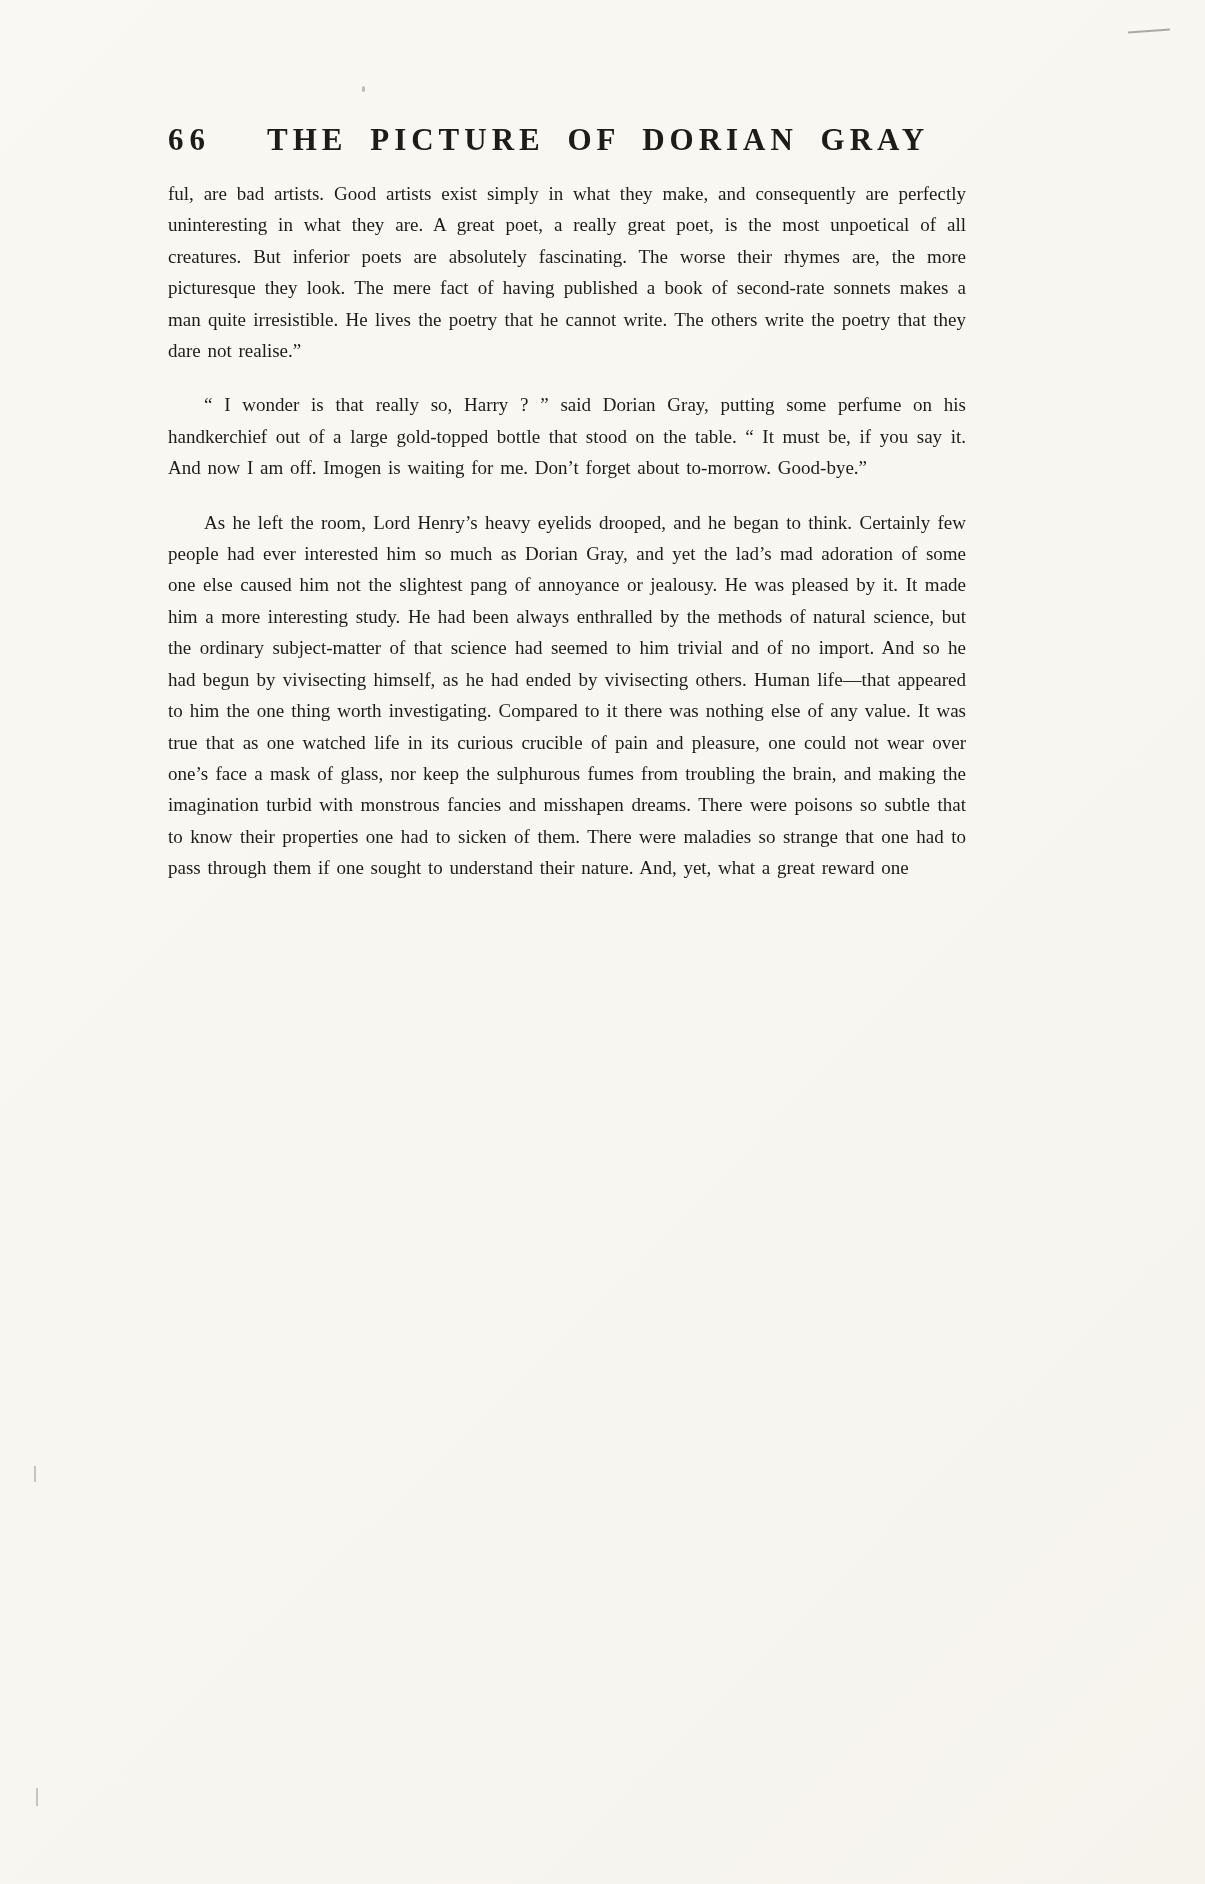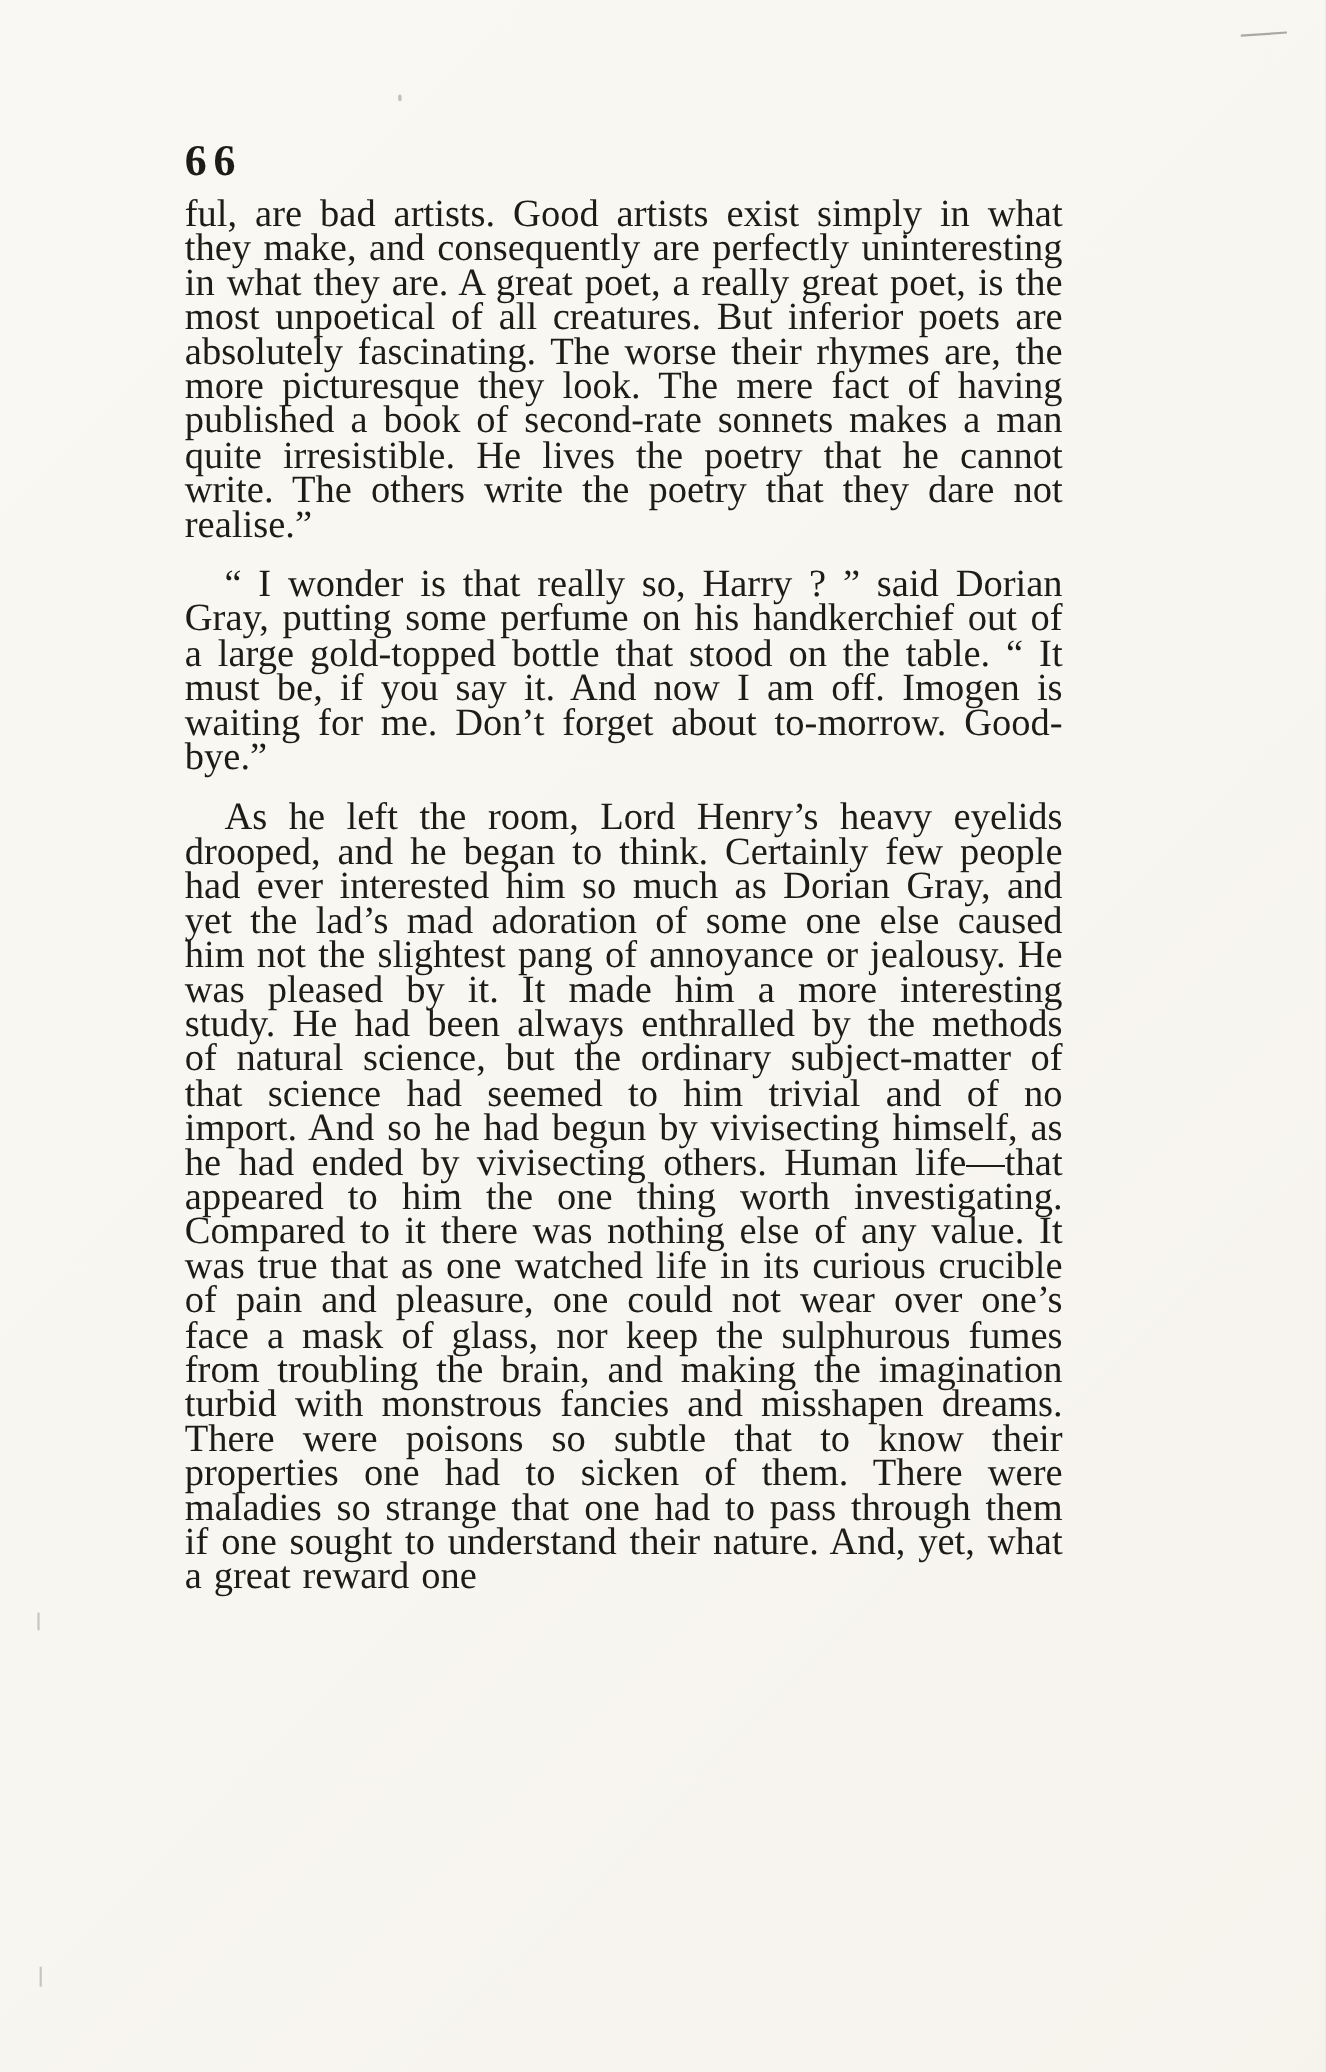--- a/index.html
+++ b/index.html
@@ -17,39 +17,39 @@
     font-family: "Liberation Serif", "DejaVu Serif", serif;
     color: #1e1c19;
   }
   .running-head {
     position: absolute;
     top: 122px;
     left: 168px;
     width: 795px;
     display: flex;
     align-items: baseline;
-    font-size: 40px;
+    font-size: 31px;
     font-weight: bold;
     letter-spacing: 2px;
     white-space: nowrap;
   }
   .running-head .pagenum {
     letter-spacing: 6px;
     margin-right: 56px;
   }
   .running-head .title {
     letter-spacing: 5px;
     word-spacing: 10px;
   }
   .body-text {
     position: absolute;
     top: 178px;
     left: 168px;
     width: 798px;
-    font-size: 35px;
+    font-size: 19px;
     line-height: 31.4px;
     text-align: justify;
     word-spacing: 2px;
   }
   .body-text p {
     margin: 0;
     padding: 0;
   }
   .body-text p.indent {
     text-indent: 36px;
@@ -96,20 +96,21 @@
 
 <div class="page">
 
   <div class="artifact dash-top-right"></div>
   <div class="artifact speck-top"></div>
   <div class="artifact tick-left-mid"></div>
   <div class="artifact tick-left-bottom"></div>
 
   <div class="running-head">
     <span class="pagenum">66</span>
+    <span class="title">THE PICTURE OF DORIAN GRAY</span>
   </div>
 
   <div class="body-text">
     <p class="noindent">ful, are bad artists.  Good artists exist simply in what they make, and consequently are perfectly uninteresting in what they are.  A great poet, a really great poet, is the most unpoetical of all creatures. But inferior poets are absolutely fascinating.  The worse their rhymes are, the more picturesque they look.  The mere fact of having published a book of second-rate sonnets makes a man quite irresistible. He lives the poetry that he cannot write.  The others write the poetry that they dare not realise.”</p>
     <p class="indent">“ I wonder is that really so, Harry ? ”  said Dorian Gray, putting some perfume on his handkerchief out of a large gold-topped bottle that stood on the table. “ It must be, if you say it.  And now I am off. Imogen is waiting for me.  Don’t forget about to-morrow.  Good-bye.”</p>
     <p class="indent">As he left the room, Lord Henry’s heavy eyelids drooped, and he began to think.  Certainly few people had ever interested him so much as Dorian Gray, and yet the lad’s mad adoration of some one else caused him not the slightest pang of annoyance or jealousy.  He was pleased by it.  It made him a more interesting study.  He had been always enthralled by the methods of natural science, but the ordinary subject-matter of that science had seemed to him trivial and of no import.  And so he had begun by vivisecting himself, as he had ended by vivisecting others.  Human life—that appeared to him the one thing worth investigating. Compared to it there was nothing else of any value. It was true that as one watched life in its curious crucible of pain and pleasure, one could not wear over one’s face a mask of glass, nor keep the sulphurous fumes from troubling the brain, and making the imagination turbid with monstrous fancies and misshapen dreams.  There were poisons so subtle that to know their properties one had to sicken of them.  There were maladies so strange that one had to pass through them if one sought to understand their nature.  And, yet, what a great reward one</p>
   </div>
 
 </div>
 

